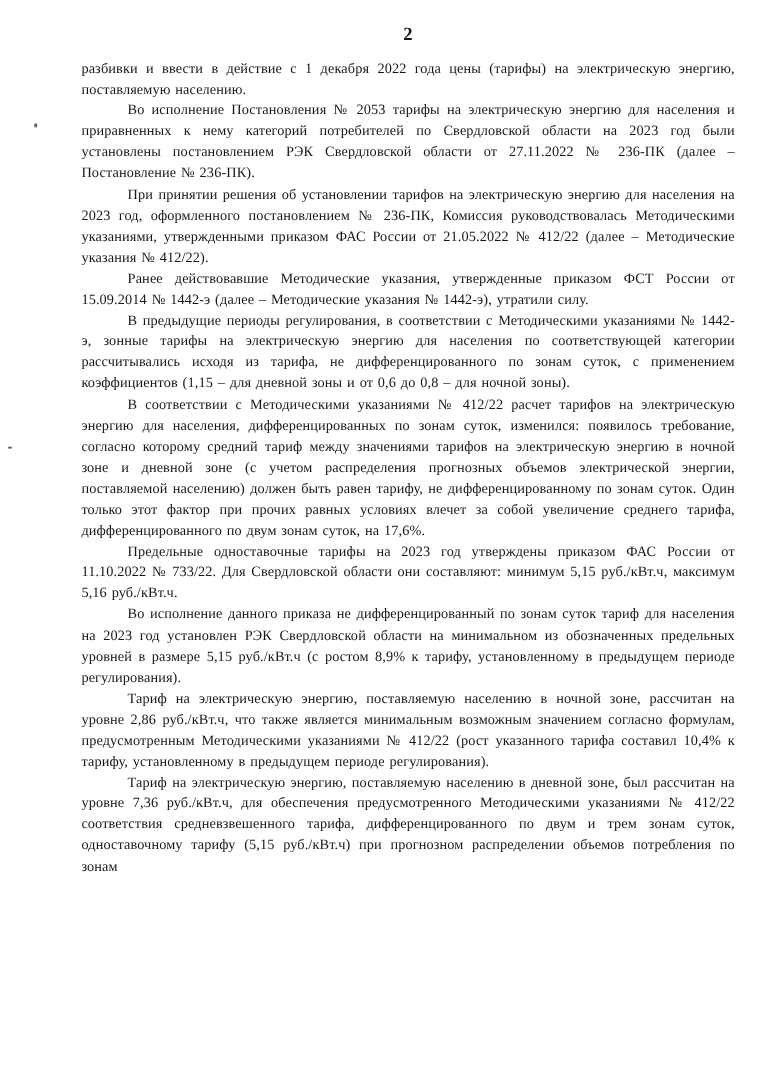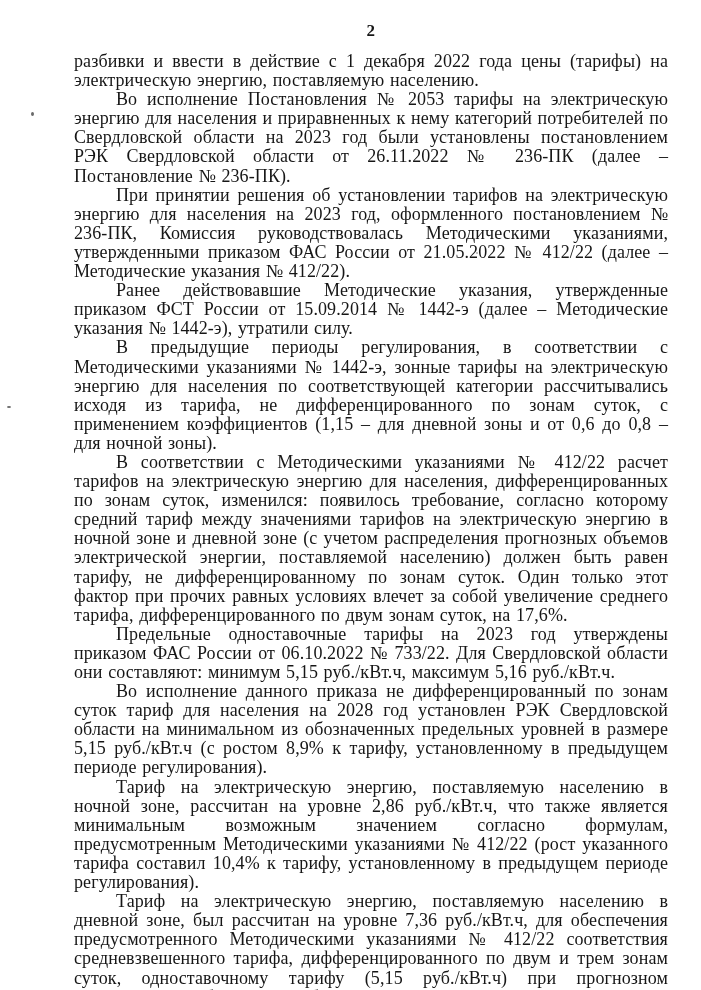--- a/index.html
+++ b/index.html
@@ -29,21 +29,21 @@
   }
   .doc-body {
     position: absolute;
     top: 52px;
     left: 74px;
     width: 594px;
   }
   .doc-body p {
     margin: 0;
     padding: 0;
-    font-size: 18px;
+    font-size: 13px;
     line-height: 19.1px;
     text-align: justify;
     letter-spacing: 0.1px;
     word-spacing: 1px;
   }
   .doc-body p.indent {
     text-indent: 42px;
   }
   
   .speck {
@@ -58,27 +58,27 @@
 </style>
 </head>
 <body>
 
 <div class="page">
 
   <div class="page-number">2</div>
 
   <div class="doc-body">
     <p>разбивки и ввести в действие с 1 декабря 2022 года цены (тарифы) на электрическую энергию, поставляемую населению.</p>
-    <p class="indent">Во исполнение Постановления № 2053 тарифы на электрическую энергию для населения и приравненных к нему категорий потребителей по Свердловской области на 2023 год были установлены постановлением РЭК Свердловской области от 26.11.2022 № 236-ПК (далее – Постановление № 236-ПК).</p>
+    <p class="indent">Во исполнение Постановления № 2053 тарифы на электрическую энергию для населения и приравненных к нему категорий потребителей по Свердловской области на 2023 год были установлены постановлением РЭК Свердловской области от 27.11.2022 № 236-ПК (далее – Постановление № 236-ПК).</p>
     <p class="indent">При принятии решения об установлении тарифов на электрическую энергию для населения на 2023 год, оформленного постановлением № 236-ПК, Комиссия руководствовалась Методическими указаниями, утвержденными приказом ФАС России от 21.05.2022 № 412/22 (далее – Методические указания № 412/22).</p>
     <p class="indent">Ранее действовавшие Методические указания, утвержденные приказом ФСТ России от 15.09.2014 № 1442-э (далее – Методические указания № 1442-э), утратили силу.</p>
     <p class="indent">В предыдущие периоды регулирования, в соответствии с Методическими указаниями № 1442-э, зонные тарифы на электрическую энергию для населения по соответствующей категории рассчитывались исходя из тарифа, не дифференцированного по зонам суток, с применением коэффициентов (1,15 – для дневной зоны и от 0,6 до 0,8 – для ночной зоны).</p>
     <p class="indent">В соответствии с Методическими указаниями № 412/22 расчет тарифов на электрическую энергию для населения, дифференцированных по зонам суток, изменился: появилось требование, согласно которому средний тариф между значениями тарифов на электрическую энергию в ночной зоне и дневной зоне (с учетом распределения прогнозных объемов электрической энергии, поставляемой населению) должен быть равен тарифу, не дифференцированному по зонам суток. Один только этот фактор при прочих равных условиях влечет за собой увеличение среднего тарифа, дифференцированного по двум зонам суток, на 17,6%.</p>
-    <p class="indent">Предельные одноставочные тарифы на 2023 год утверждены приказом ФАС России от 06.10.2022 № 733/22. Для Свердловской области они составляют: минимум 5,15 руб./кВт.ч, максимум 5,16 руб./кВт.ч.</p>
-    <p class="indent">Во исполнение данного приказа не дифференцированный по зонам суток тариф для населения на 2028 год установлен РЭК Свердловской области на минимальном из обозначенных предельных уровней в размере 5,15 руб./кВт.ч (с ростом 8,9% к тарифу, установленному в предыдущем периоде регулирования).</p>
+    <p class="indent">Предельные одноставочные тарифы на 2023 год утверждены приказом ФАС России от 11.10.2022 № 733/22. Для Свердловской области они составляют: минимум 5,15 руб./кВт.ч, максимум 5,16 руб./кВт.ч.</p>
+    <p class="indent">Во исполнение данного приказа не дифференцированный по зонам суток тариф для населения на 2023 год установлен РЭК Свердловской области на минимальном из обозначенных предельных уровней в размере 5,15 руб./кВт.ч (с ростом 8,9% к тарифу, установленному в предыдущем периоде регулирования).</p>
     <p class="indent">Тариф на электрическую энергию, поставляемую населению в ночной зоне, рассчитан на уровне 2,86 руб./кВт.ч, что также является минимальным возможным значением согласно формулам, предусмотренным Методическими указаниями № 412/22 (рост указанного тарифа составил 10,4% к тарифу, установленному в предыдущем периоде регулирования).</p>
     <p class="indent">Тариф на электрическую энергию, поставляемую населению в дневной зоне, был рассчитан на уровне 7,36 руб./кВт.ч, для обеспечения предусмотренного Методическими указаниями № 412/22 соответствия средневзвешенного тарифа, дифференцированного по двум и трем зонам суток, одноставочному тарифу (5,15 руб./кВт.ч) при прогнозном распределении объемов потребления по зонам</p>
   </div>
 
   <div class="speck s1"></div>
   <div class="speck s2"></div>
   <div class="speck s3"></div>
   <div class="speck s4"></div>
 
 </div>

